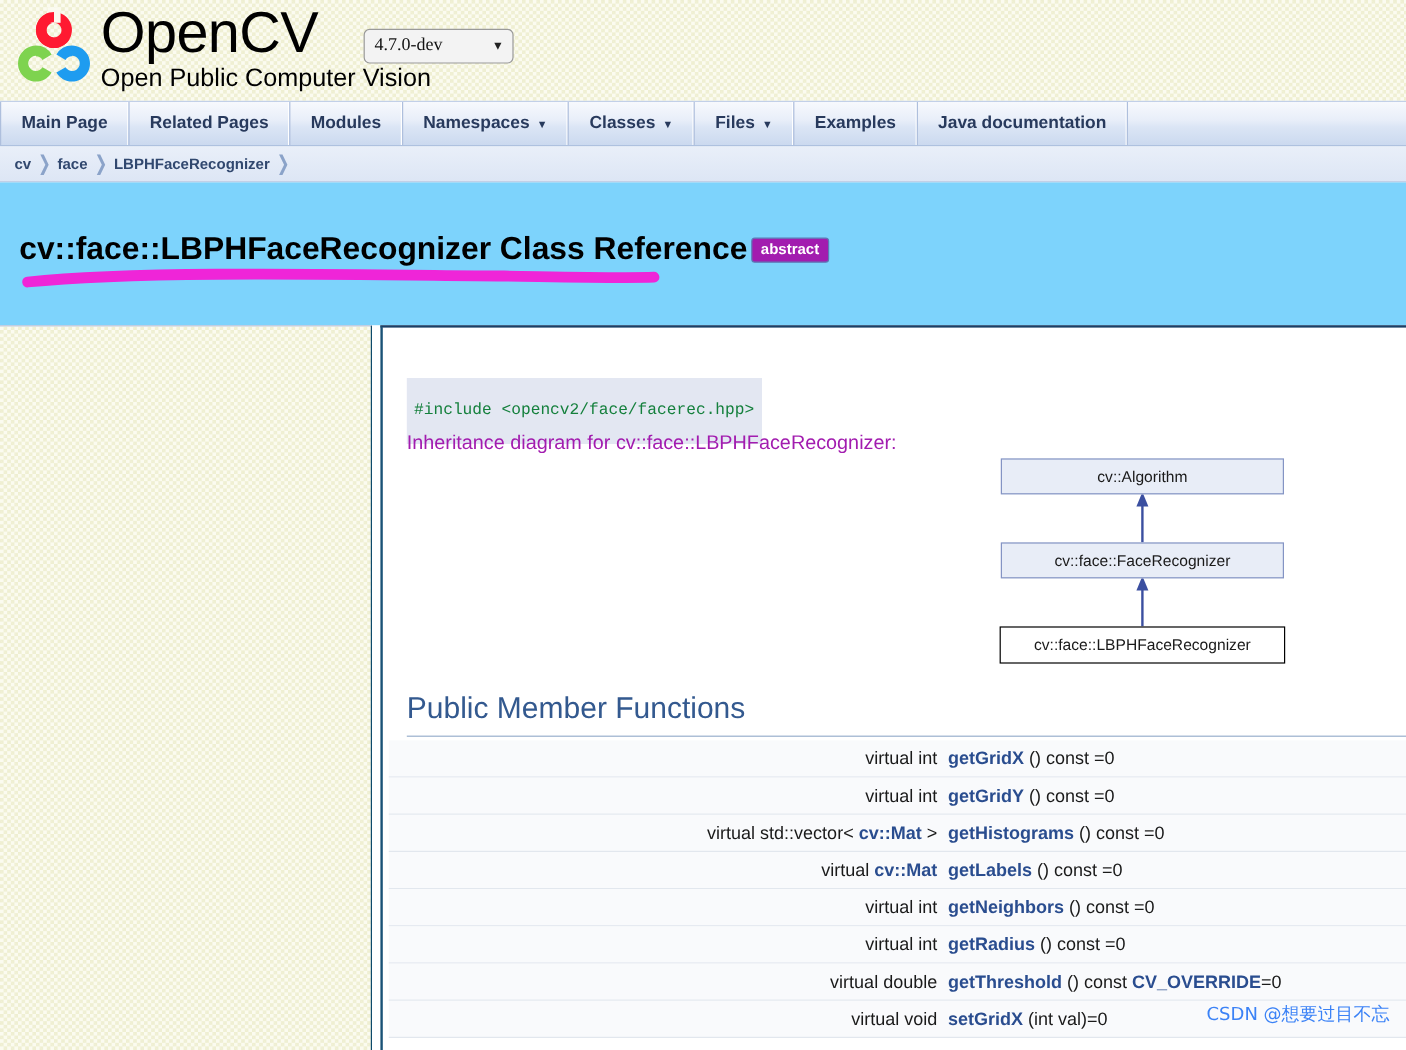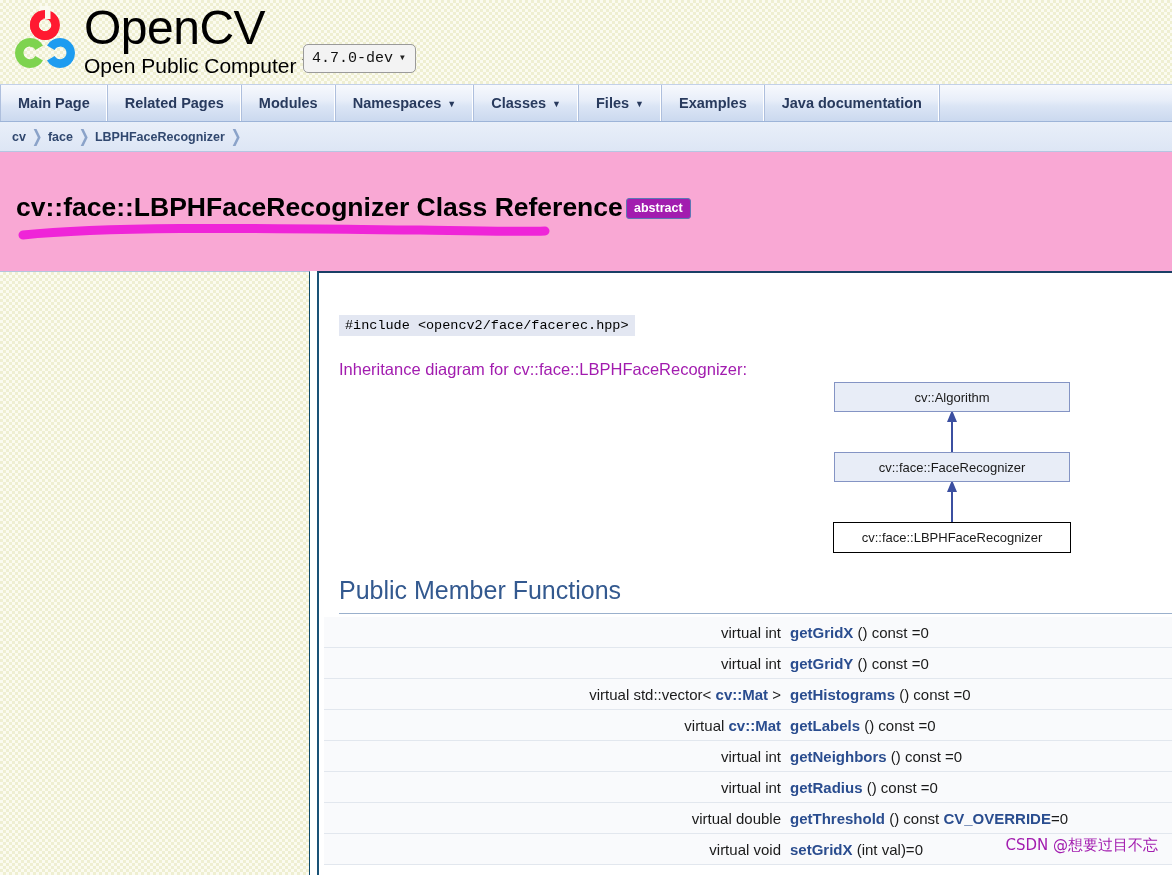--- a/index.html
+++ b/index.html
@@ -49,32 +49,31 @@
   }
   #project-tagline {
     font-size: 21px;
     line-height: 24px;
     color: #000000;
     margin-top: -2px;
   }
   #version-select {
     position: absolute;
     left: 303px; top: 24px;
-    width: 113px; height: 29px;
+    width: 125px; height: 29px;
     border: 1px solid #9a9a9a;
     border-radius: 5px;
     background: #f3f3f3;
-    font-family: Liberation Mono, monospace;
+    font-family: Liberation Serif, serif;
     font-size: 15px;
     color: #111;
     padding-left: 8px;
     box-sizing: border-box;
     line-height: 27px;
     position: absolute;
-    margin-top: 20px;
   }
   #version-select .vsel-label {
     display: inline-block;
   }
   #version-select .vsel-arrow {
     position: absolute;
     right: 9px; top: 0;
     font-size: 12px;
     line-height: 27px;
     color: #222;
@@ -143,21 +142,21 @@
     font-size: 17px;
     font-weight: 300;
     transform: scaleX(0.75);
   }
 
   
   #titlearea {
     position: absolute;
     left: 0; top: 152px;
     width: 1172px; height: 119px;
-    background: #f9a8d4;
+    background: #7dd3fc;
   }
   #page-title {
     position: absolute;
     left: 16px; top: 40px;
     font-size: 26.5px;
     font-weight: bold;
     color: #000000;
     white-space: nowrap;
   }
   #abstract-badge {
@@ -204,24 +203,24 @@
     border-top: 2px solid #1a3f66;
     border-left: 2px solid #1a5276;
     box-sizing: border-box;
     overflow: hidden;
   }
 
   #include-line {
     position: absolute;
     left: 20px; top: 42px;
     background: #e3e7f2;
-    color: #000000;
+    color: #15803d;
     font-family: "Liberation Mono", "DejaVu Sans Mono", monospace;
     font-size: 13.5px;
-    padding: 3px 6px;
+    padding: 20px 6px;
     white-space: nowrap;
   }
   #inherit-caption {
     position: absolute;
     left: 20px; top: 87px;
     font-size: 16.5px;
     color: #a21caf;
     white-space: nowrap;
   }
 
@@ -303,21 +302,21 @@
   .lnk {
     color: #2a4d8f;
     font-weight: bold;
   }
 
   
   #watermark {
     position: absolute;
     right: 14px; bottom: 20px;
     font-size: 15px;
-    color: #a21caf;
+    color: #3b82f6;
     white-space: nowrap;
     font-family: "DejaVu Sans", sans-serif;
   }
 </style>
 </head>
 <body>
 
 <div id="header" class="cream-tex">
 
   <div id="logo">

